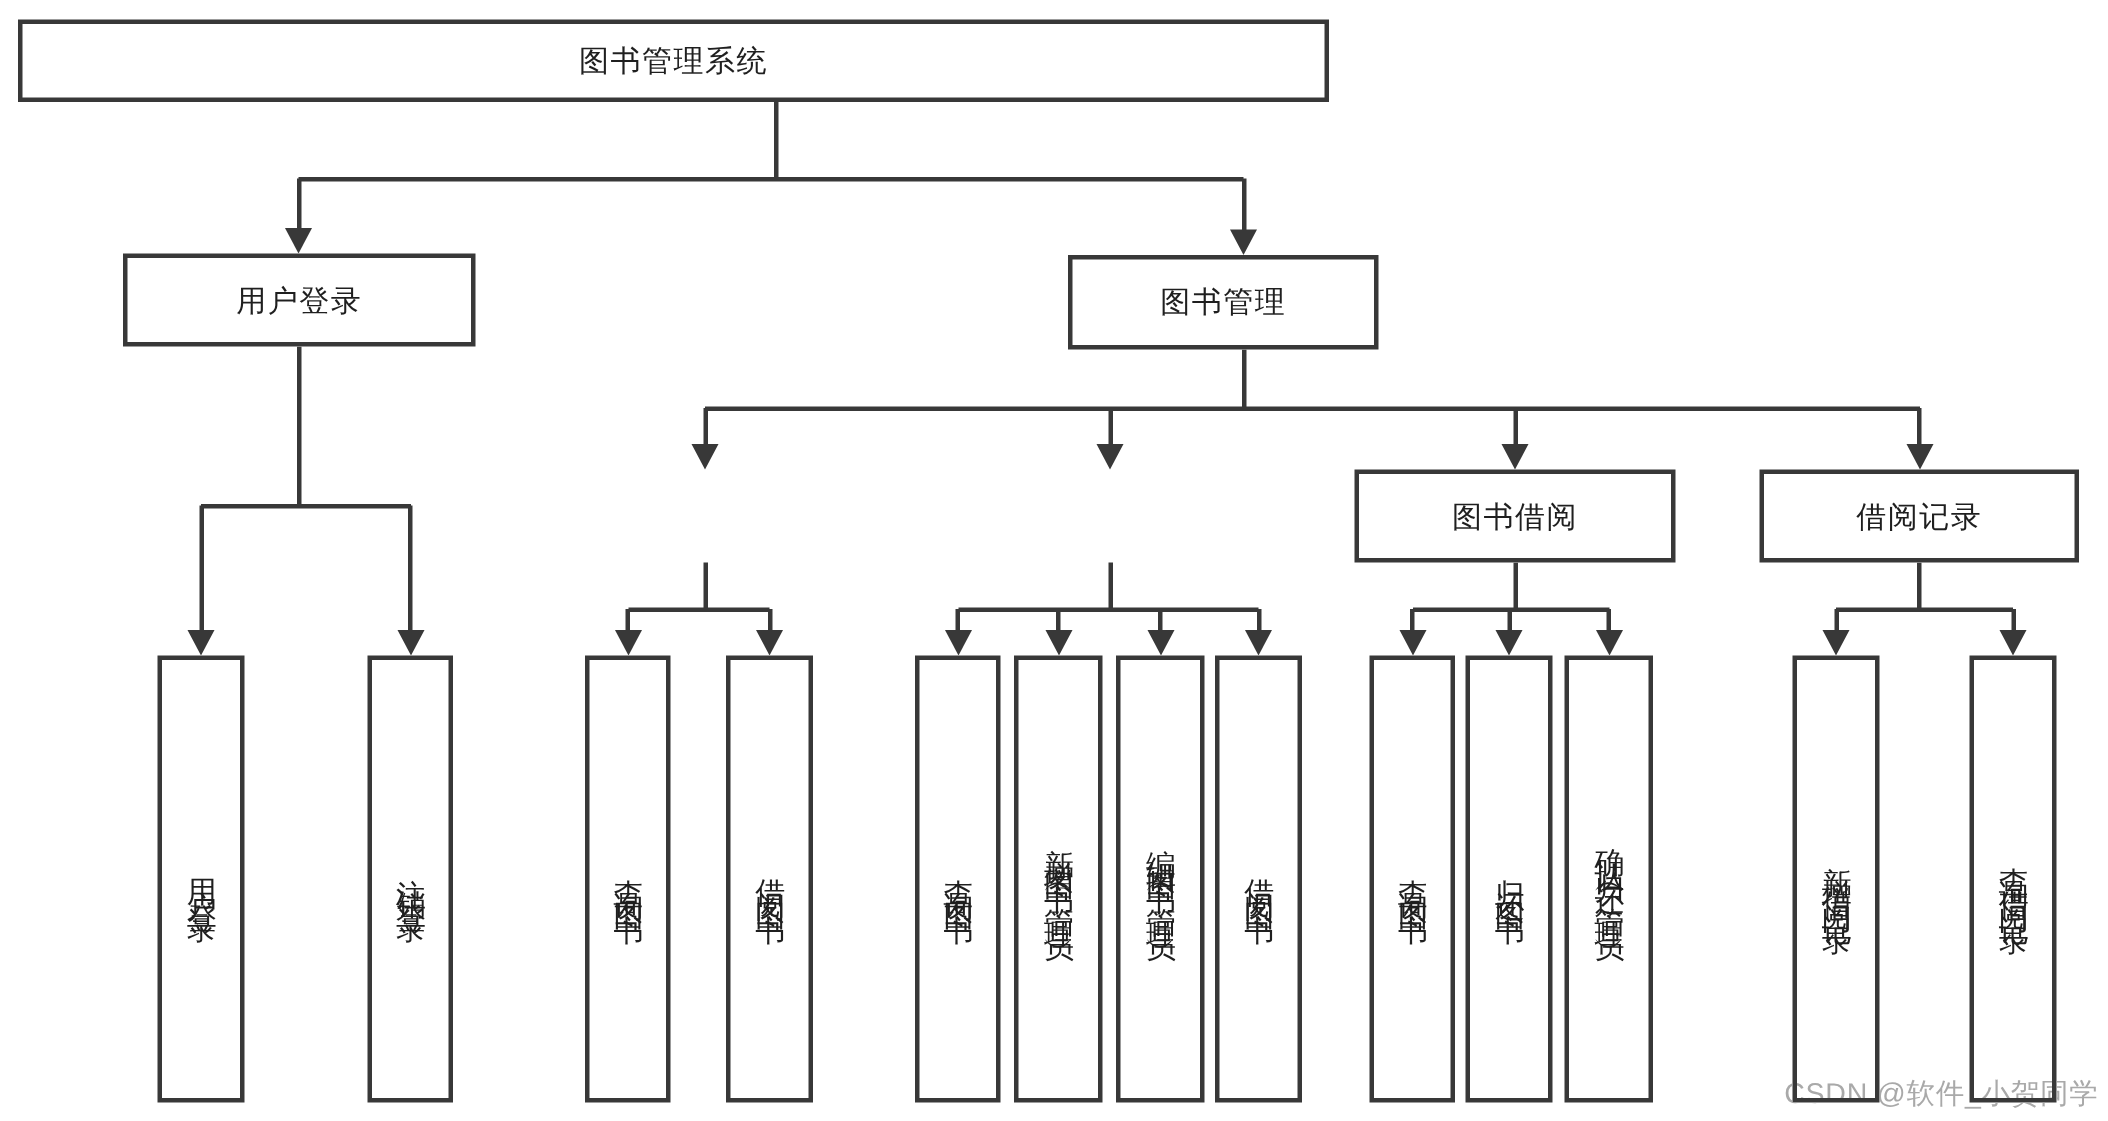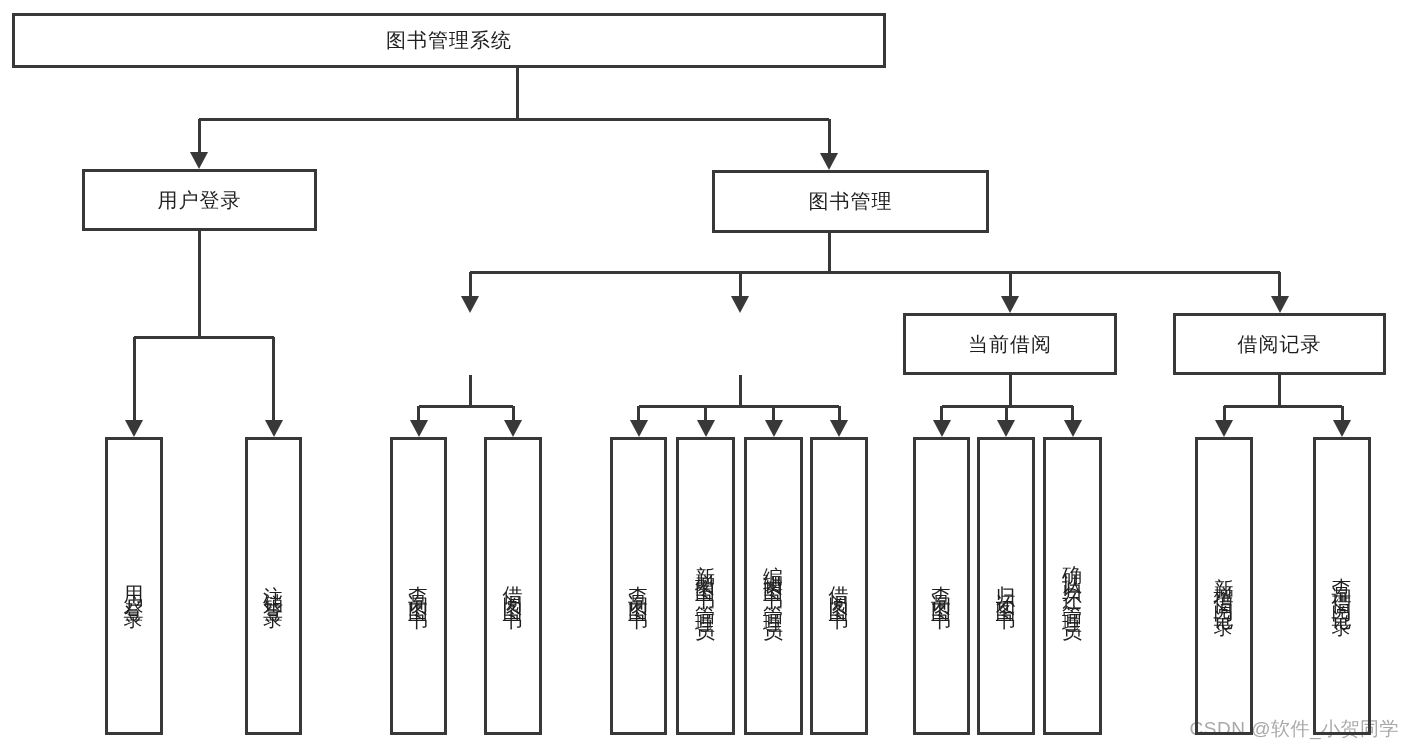--- a/index.html
+++ b/index.html
@@ -78,21 +78,21 @@
   <div class="vl" style="left:515.5px;top:68px;height:52px;"></div>
   <div class="hl" style="left:199px;top:117.5px;width:630px;"></div>
   <div class="vl" style="left:197.5px;top:119px;height:34px;"></div>
   <div class="arrow" style="left:190px;top:152px;"></div>
   <div class="vl" style="left:827.5px;top:119px;height:35px;"></div>
   <div class="arrow" style="left:820px;top:153px;"></div>
 
   <div class="box" style="left:82px;top:169px;width:235px;height:62px;">
     <span>用户登录</span>
   </div>
-  <div class="box" style="left:712px;top:170px;width:277px;height:63px;align-items:center;">
+  <div class="box" style="left:712px;top:170px;width:207px;height:63px;align-items:center;">
     <span>图书管理</span>
   </div>
 
   <div class="vl" style="left:197.5px;top:231px;height:107px;"></div>
   <div class="hl" style="left:134px;top:335.5px;width:140px;"></div>
   <div class="vl" style="left:132.5px;top:337px;height:84px;"></div>
   <div class="arrow" style="left:125px;top:420px;"></div>
   <div class="vl" style="left:272px;top:337px;height:84px;"></div>
   <div class="arrow" style="left:264.5px;top:420px;"></div>
 
@@ -101,21 +101,21 @@
   <div class="vl" style="left:468.5px;top:272px;height:25px;"></div>
   <div class="arrow" style="left:461px;top:296px;"></div>
   <div class="vl" style="left:738.5px;top:272px;height:25px;"></div>
   <div class="arrow" style="left:731px;top:296px;"></div>
   <div class="vl" style="left:1008.5px;top:272px;height:25px;"></div>
   <div class="arrow" style="left:1001px;top:296px;"></div>
   <div class="vl" style="left:1278px;top:272px;height:25px;"></div>
   <div class="arrow" style="left:1270.5px;top:296px;"></div>
 
   <div class="box" style="left:903px;top:313px;width:214px;height:62px;">
-    <span>当前借阅</span>
+    <span>图书借阅</span>
   </div>
   <div class="box" style="left:1173px;top:313px;width:213px;height:62px;">
     <span>借阅记录</span>
   </div>
 
   <div class="vl" style="left:468.5px;top:375px;height:32px;"></div>
   <div class="hl" style="left:418.5px;top:404.5px;width:94.5px;"></div>
   <div class="vl" style="left:417px;top:406px;height:15px;"></div>
   <div class="arrow" style="left:409.5px;top:420px;"></div>
   <div class="vl" style="left:511.5px;top:406px;height:15px;"></div>

